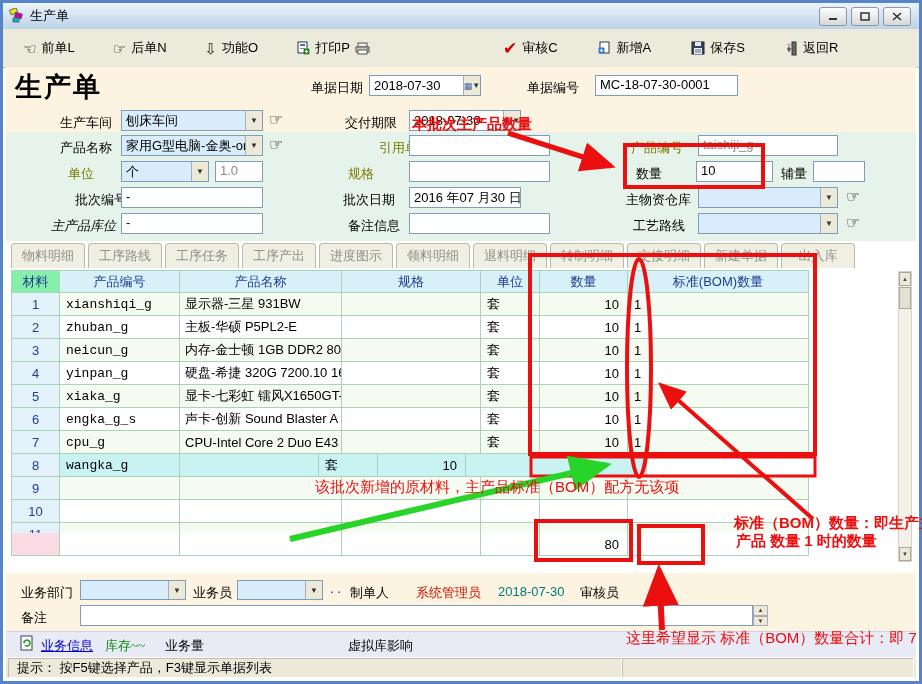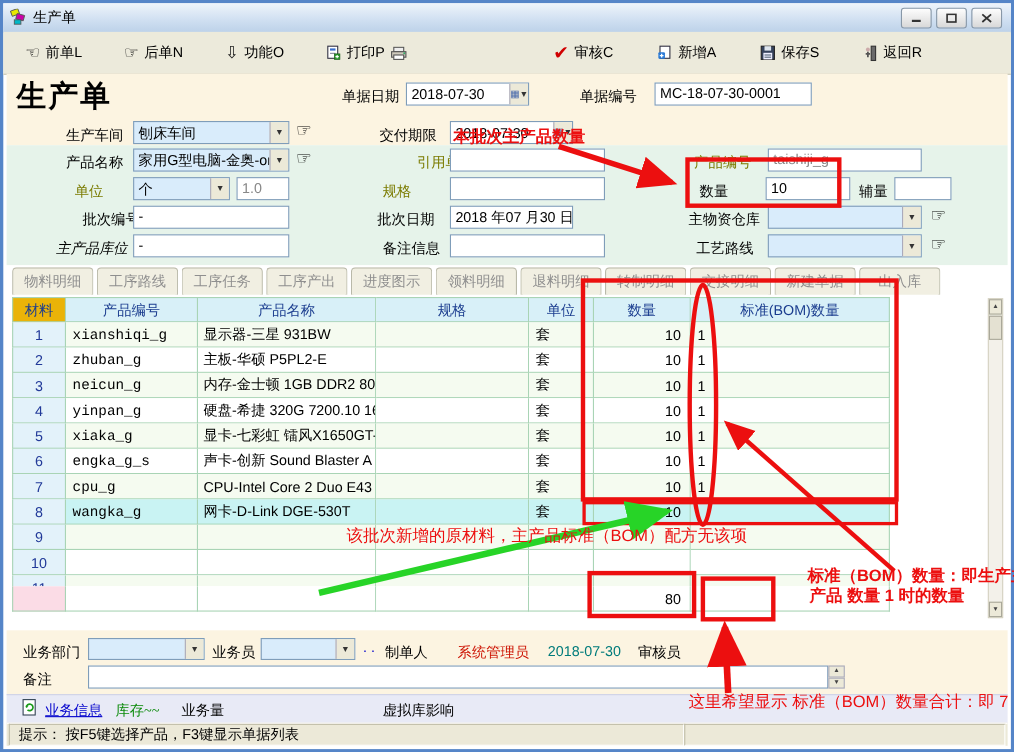--- a/index.html
+++ b/index.html
@@ -52,21 +52,21 @@
   .tabs{position:absolute;left:8px;top:240px;display:flex;gap:3px;}
   .tab{width:72px;height:24px;background:#f1efe2;border:1px solid #b9b9a9;border-bottom:none;
     border-radius:4px 4px 0 0;color:#8f8f8f;font-size:13px;display:flex;align-items:center;
     justify-content:center;}
   
   .grid{position:absolute;left:8px;top:267px;}
   .trh,.tr{display:flex;}
   .th{height:23px;background:#d8f0f8;border-right:1px solid #a9d4b5;border-bottom:1px solid #a9d4b5;
     border-top:1px solid #a9d4b5;color:#1b3d8f;display:flex;align-items:center;justify-content:center;
     box-sizing:border-box;font-size:13px;}
-  .th.mat{background:#eab308;border-left:1px solid #a9d4b5;}
+  .th.mat{background:#86efac;border-left:1px solid #a9d4b5;}
   .td{height:23px;border-right:1px solid #a9d4b5;border-bottom:1px solid #a9d4b5;box-sizing:border-box;
     display:flex;align-items:center;font-size:13px;white-space:nowrap;overflow:hidden;background:#fff;}
   .tr:nth-child(odd) .td{background:#f5fbf0;}
   .tr.hl .td{background:#c9f3f3;}
   .tr.clip{height:10px;overflow:hidden;}
   .tr.clip .td{}
   .td.c0{justify-content:center;color:#223a99;background:#e3f2fa !important;border-left:1px solid #a9d4b5;}
   .c0{width:49px;}.c1{width:120px;}.c2{width:162px;}.c3{width:139px;}.c4{width:59px;}
   .c5{width:88px;}.c6{width:181px;}
   .td.c1{font-family:"Liberation Mono","DejaVu Sans Mono",monospace;padding-left:6px;}
@@ -242,21 +242,21 @@
   <div class="lbl olive" style="left:345px;top:162px;">规格</div>
   <div class="inp" style="left:406px;top:158px;width:141px;height:21px;"></div>
   <div class="lbl" style="left:633px;top:162px;">数量</div>
   <div class="inp" style="left:693px;top:158px;width:77px;height:21px;">10</div>
   <div class="lbl" style="left:778px;top:162px;">辅量</div>
   <div class="inp" style="left:810px;top:158px;width:52px;height:21px;"></div>
 
   <div class="lbl" style="left:52px;top:188px;margin-left:20px;">批次编号</div>
   <div class="inp" style="left:118px;top:184px;width:142px;height:21px;">-</div>
   <div class="lbl" style="left:340px;top:188px;">批次日期</div>
-  <div class="inp" style="left:406px;top:184px;width:112px;height:21px;">2018 年07 月30 日</div>
+  <div class="inp" style="left:406px;top:184px;width:112px;height:21px;">2016 年07 月30 日</div>
   <div class="lbl" style="left:623px;top:188px;">主物资仓库</div>
   <div class="combo" style="left:695px;top:184px;width:140px;height:21px;">
     <span class="val"></span>
     <span class="dbtn">▼</span>
   </div>
   <div class="hand" style="left:843px;top:186px;">☞</div>
 
   <div class="lbl" style="left:48px;top:214px;font-style:italic;">主产品库位</div>
   <div class="inp" style="left:118px;top:210px;width:142px;height:21px;">-</div>
   <div class="lbl" style="left:345px;top:214px;">备注信息</div>
@@ -352,21 +352,20 @@
     <div class="td c1">cpu_g</div>
     <div class="td c2">CPU-Intel Core 2 Duo E43</div>
     <div class="td c3"></div>
     <div class="td c4">套</div>
     <div class="td c5">10</div>
     <div class="td c6">1</div>
   </div>
         <div class="tr hl">
     <div class="td c0">8</div>
     <div class="td c1">wangka_g</div>
-    <div class="td c2">网卡-D-Link DGE-530T</div>
     <div class="td c3"></div>
     <div class="td c4">套</div>
     <div class="td c5">10</div>
     <div class="td c6"></div>
   </div>
         <div class="tr">
     <div class="td c0">9</div>
     <div class="td c1"></div>
     <div class="td c2"></div>
     <div class="td c3"></div>

